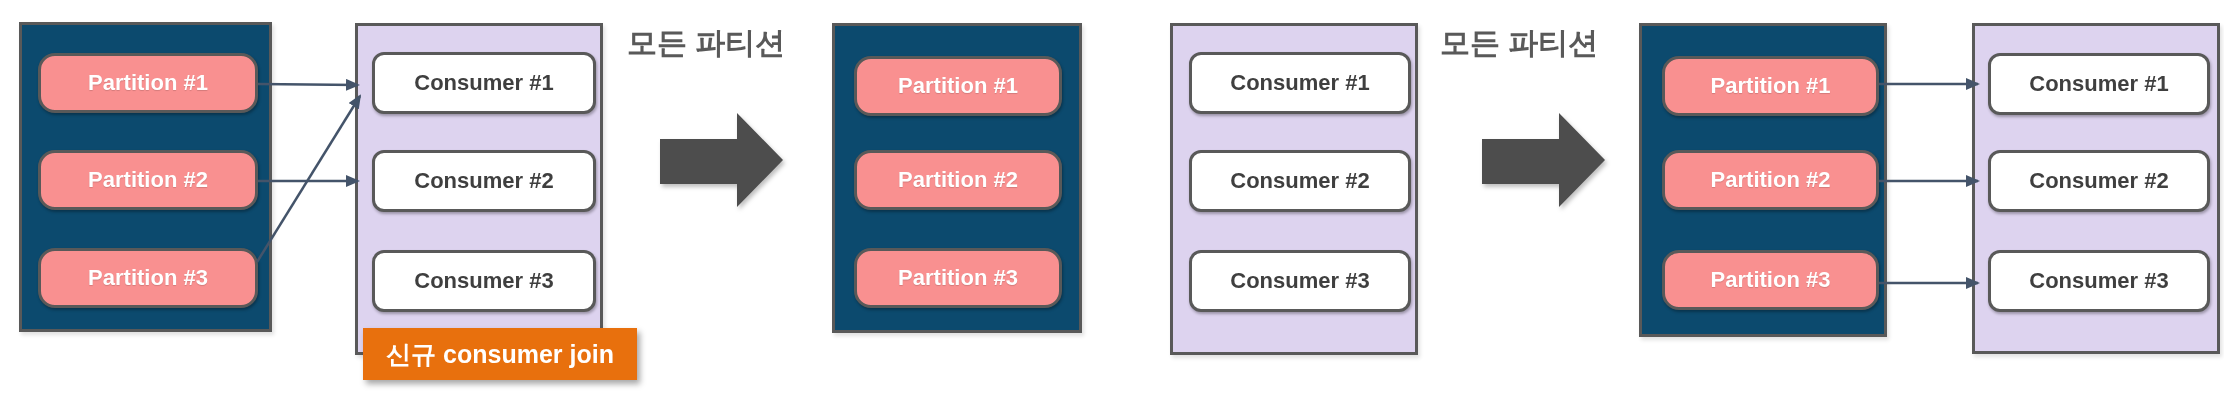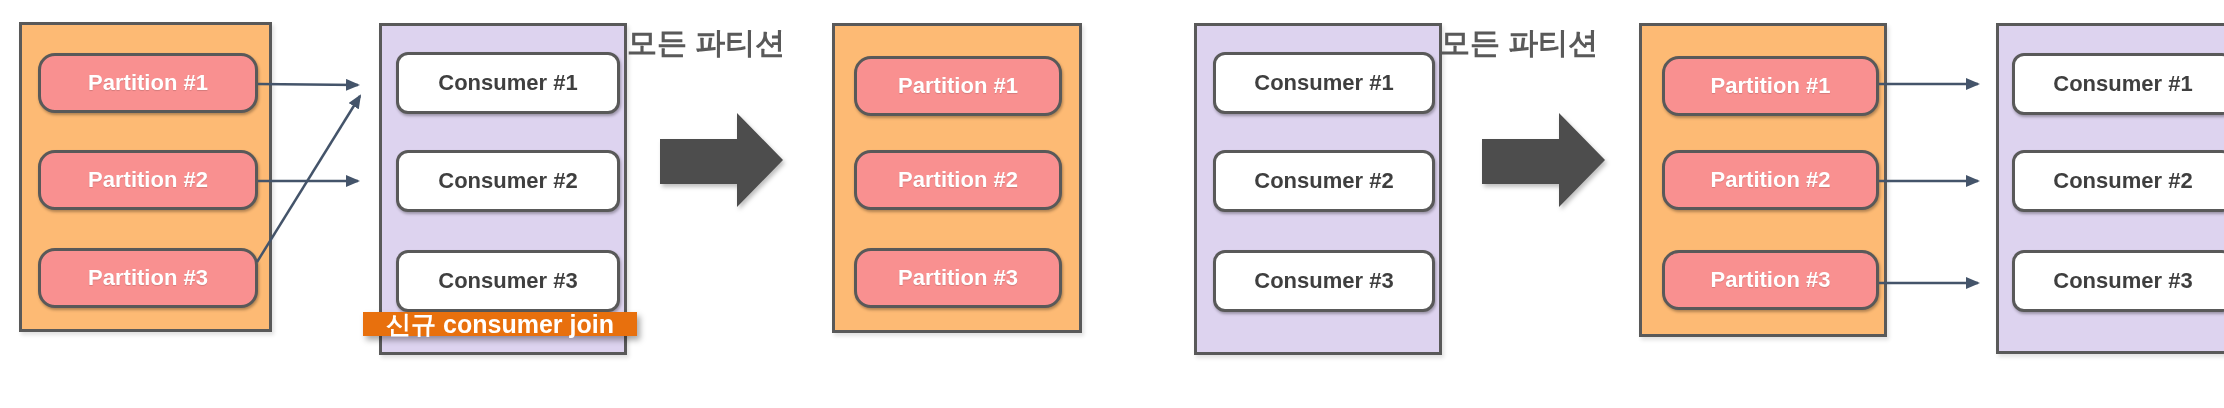--- a/index.html
+++ b/index.html
@@ -1,25 +1,25 @@
 <!DOCTYPE html>
 <html style="--partition-fill: #F99090; --partition-text: #FFFFFF; --consumer-fill: #FFFFFF; --consumer-text: #3F3F3F; --group-fill: #DDD3EF; --box-border: #595959; --thin-arrow: #44546A; --block-arrow: #4D4D4D; --label-text: #595959; --badge-fill: #E8700D; --badge-text: #FFFFFF;"><head>
 <meta charset="utf-8">
 <style>
   html,body{margin:0;padding:0;background:#ffffff;}
   .stage{
     position:relative;width:2224px;height:408px;background:#ffffff;
     font-family:"Liberation Sans","DejaVu Sans",sans-serif;overflow:hidden;
   }
   .obox{
-    position:absolute;box-sizing:border-box;background:#fdba74;
+    position:absolute;box-sizing:border-box;background:#0c4a6e;
     border:3px solid var(--box-border,#595959);
     box-shadow:2px 3px 4px rgba(0,0,0,0.12);
   }
-  .gbox{background:var(--group-fill,#DDD3EF);margin-left:24px;}
+  .gbox{background:var(--group-fill,#DDD3EF);}
   .pill{
     position:absolute;box-sizing:border-box;
     background:var(--partition-fill,#F99090);
     border:3px solid var(--box-border,#595959);
     border-radius:17px;
     color:var(--partition-text,#FFFFFF);
     font-size:22px;font-weight:bold;
     display:flex;align-items:center;justify-content:center;
     box-shadow:1px 2px 3px rgba(0,0,0,0.30);
     text-shadow:0 1px 1px rgba(0,0,0,0.15);
@@ -61,21 +61,21 @@
     <div class="pill" style="left:16px;top:125px;width:220px;height:60px">Partition #2</div>
     <div class="pill" style="left:16px;top:223px;width:220px;height:60px">Partition #3</div>
   </div>
 
   <div class="obox gbox" style="left:355px;top:23px;width:248px;height:332px">
     <div class="cbox" style="left:14px;top:26px;width:224px;height:62px">Consumer #1</div>
     <div class="cbox" style="left:14px;top:124px;width:224px;height:62px">Consumer #2</div>
     <div class="cbox" style="left:14px;top:224px;width:224px;height:62px">Consumer #3</div>
   </div>
 
-  <div class="badge" style="left:363px;top:312px;width:274px;height:24px">신규 consumer join</div>
+  <div class="badge" style="left:363px;top:328px;width:274px;height:52px">신규 consumer join</div>
 
   <div class="step-label" style="left:627px;top:20px">
     <div>모든 파티션</div>
   </div>
 
   <div class="obox" style="left:832px;top:23px;width:250px;height:310px">
     <div class="pill" style="left:19px;top:30px;width:208px;height:60px">Partition #1</div>
     <div class="pill" style="left:19px;top:124px;width:208px;height:60px">Partition #2</div>
     <div class="pill" style="left:19px;top:222px;width:208px;height:60px">Partition #3</div>
   </div>

